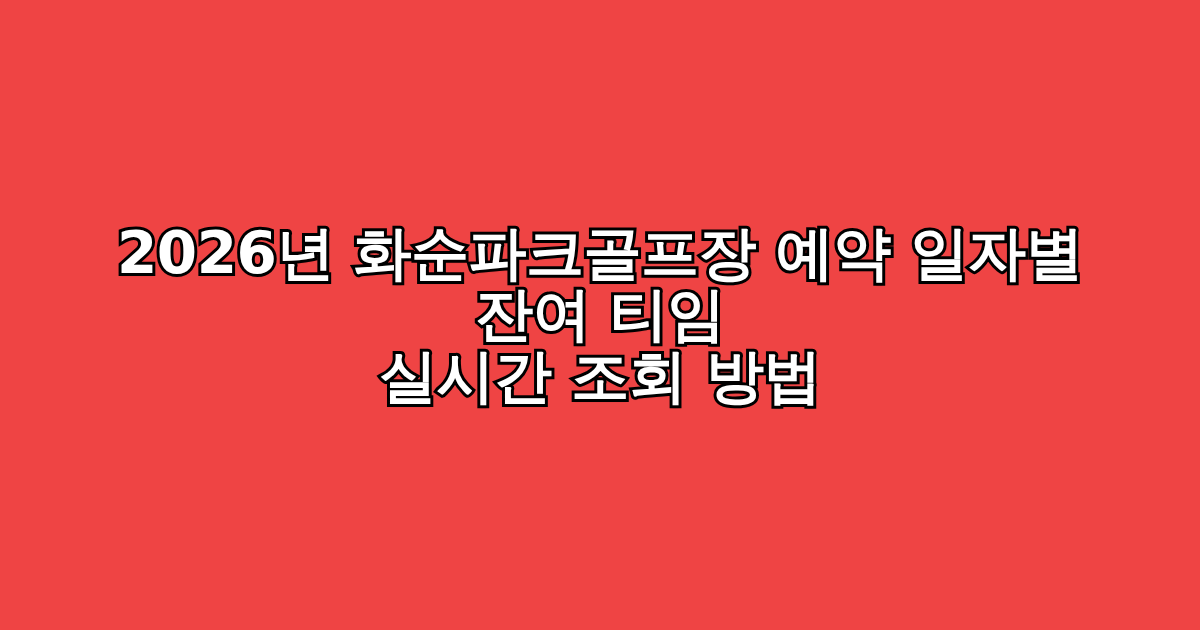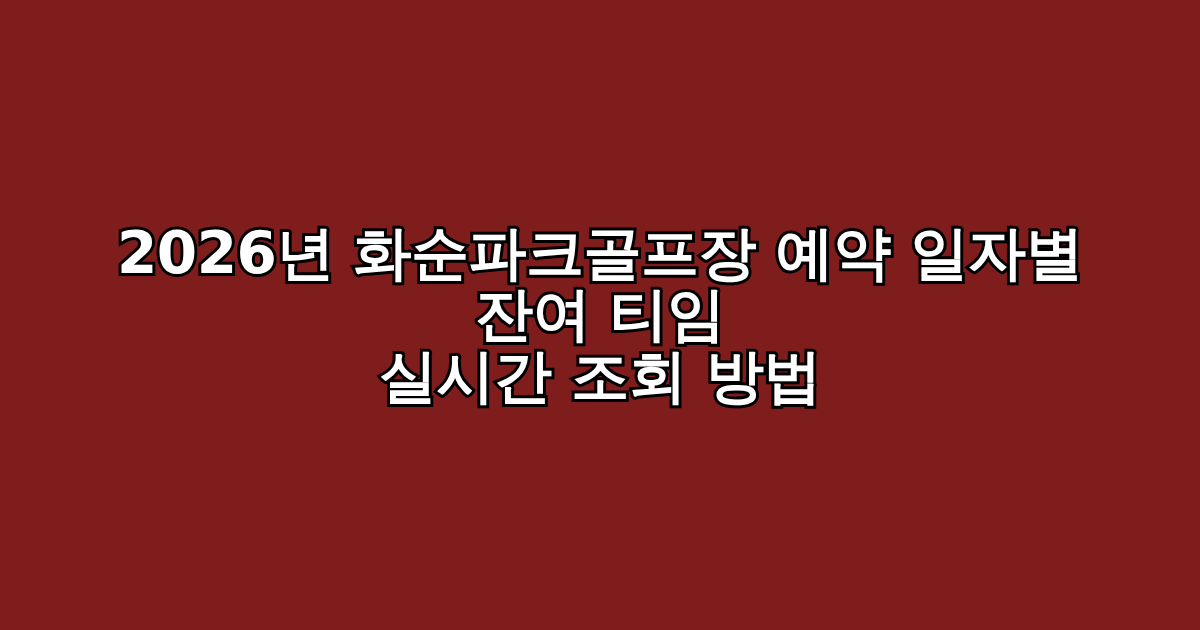--- a/index.html
+++ b/index.html
@@ -46,21 +46,21 @@
     -webkit-text-stroke: 6px #000000;
     paint-order: stroke fill;
     text-shadow:
        0px  2px 0 rgba(0,0,0,0.35),
        0px  3px 1px rgba(0,0,0,0.25);
   }
 </style>
 </head>
 <body>
 
-<div id="thumbnail-card" style="background: #7f1d1d;">
+<div id="thumbnail-card" style="background: #ef4444;">
 
   <div id="headline-block">
 
     <h1 id="headline-text" style="color: rgb(255, 255, 255); -webkit-text-stroke: 6px rgb(0, 0, 0);">2026년 화순파크골프장 예약 일자별 잔여 티임
 실시간 조회 방법</h1>
 
   </div>
 
 </div>
 

